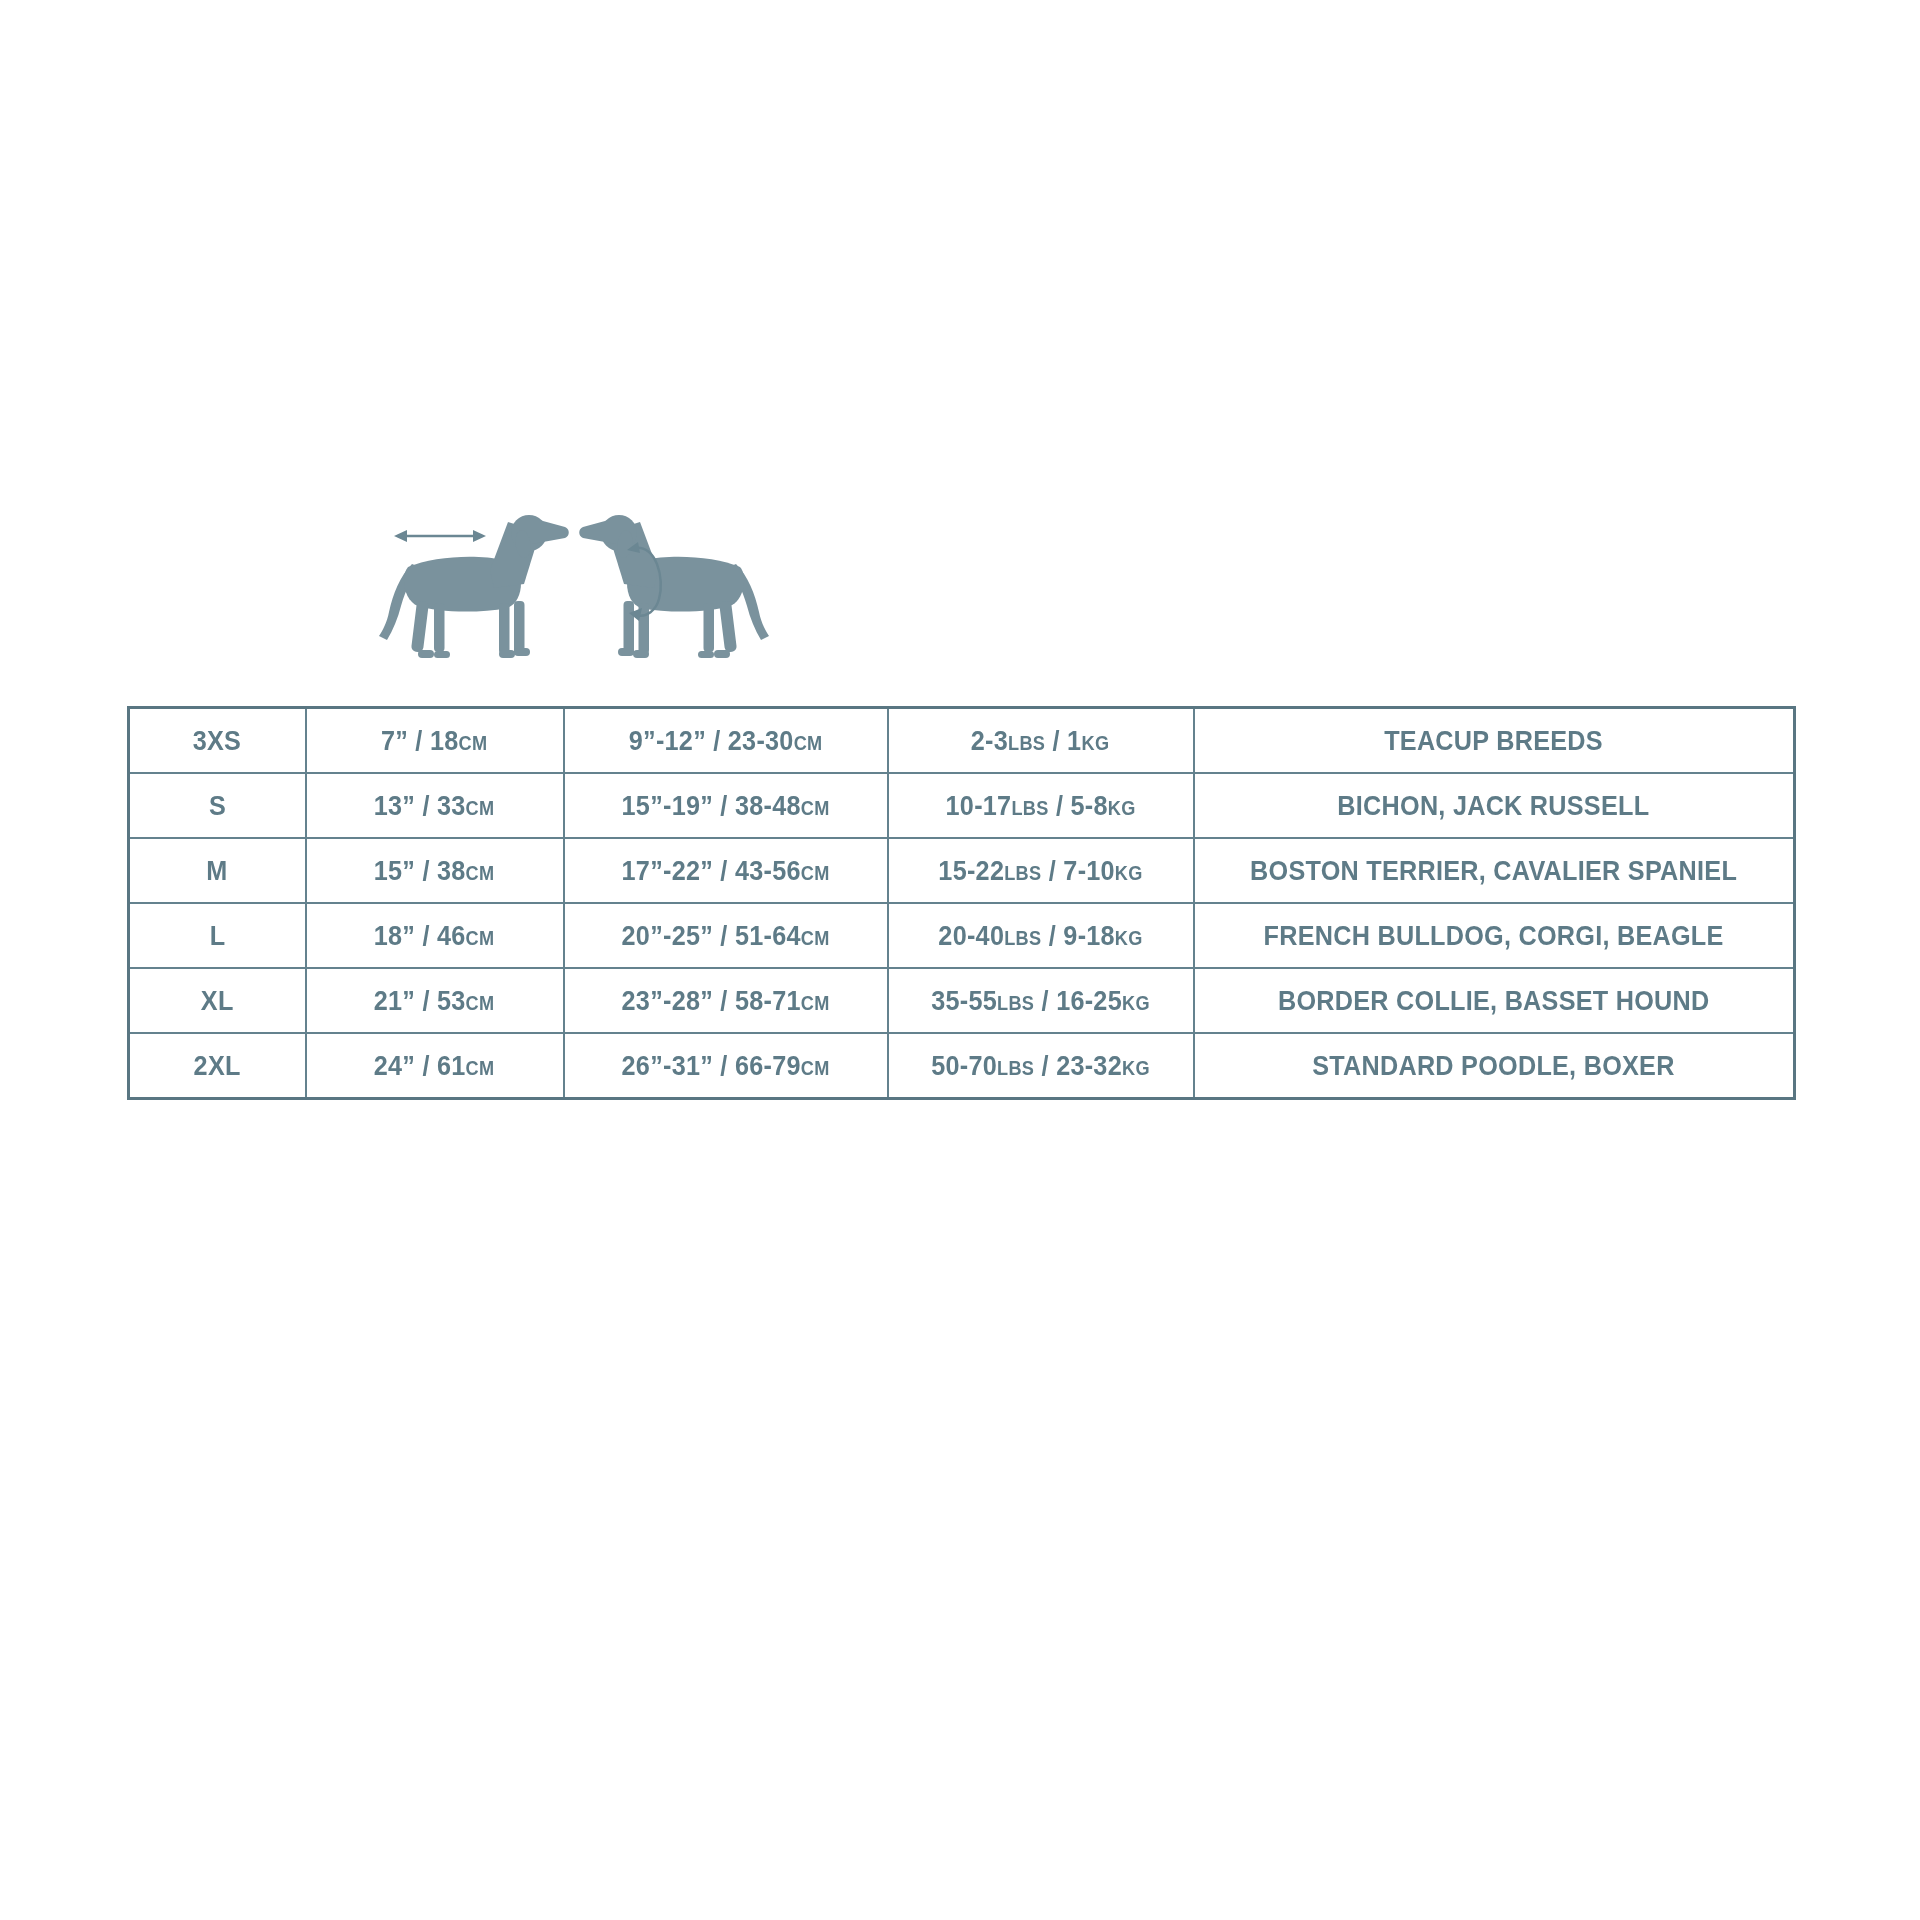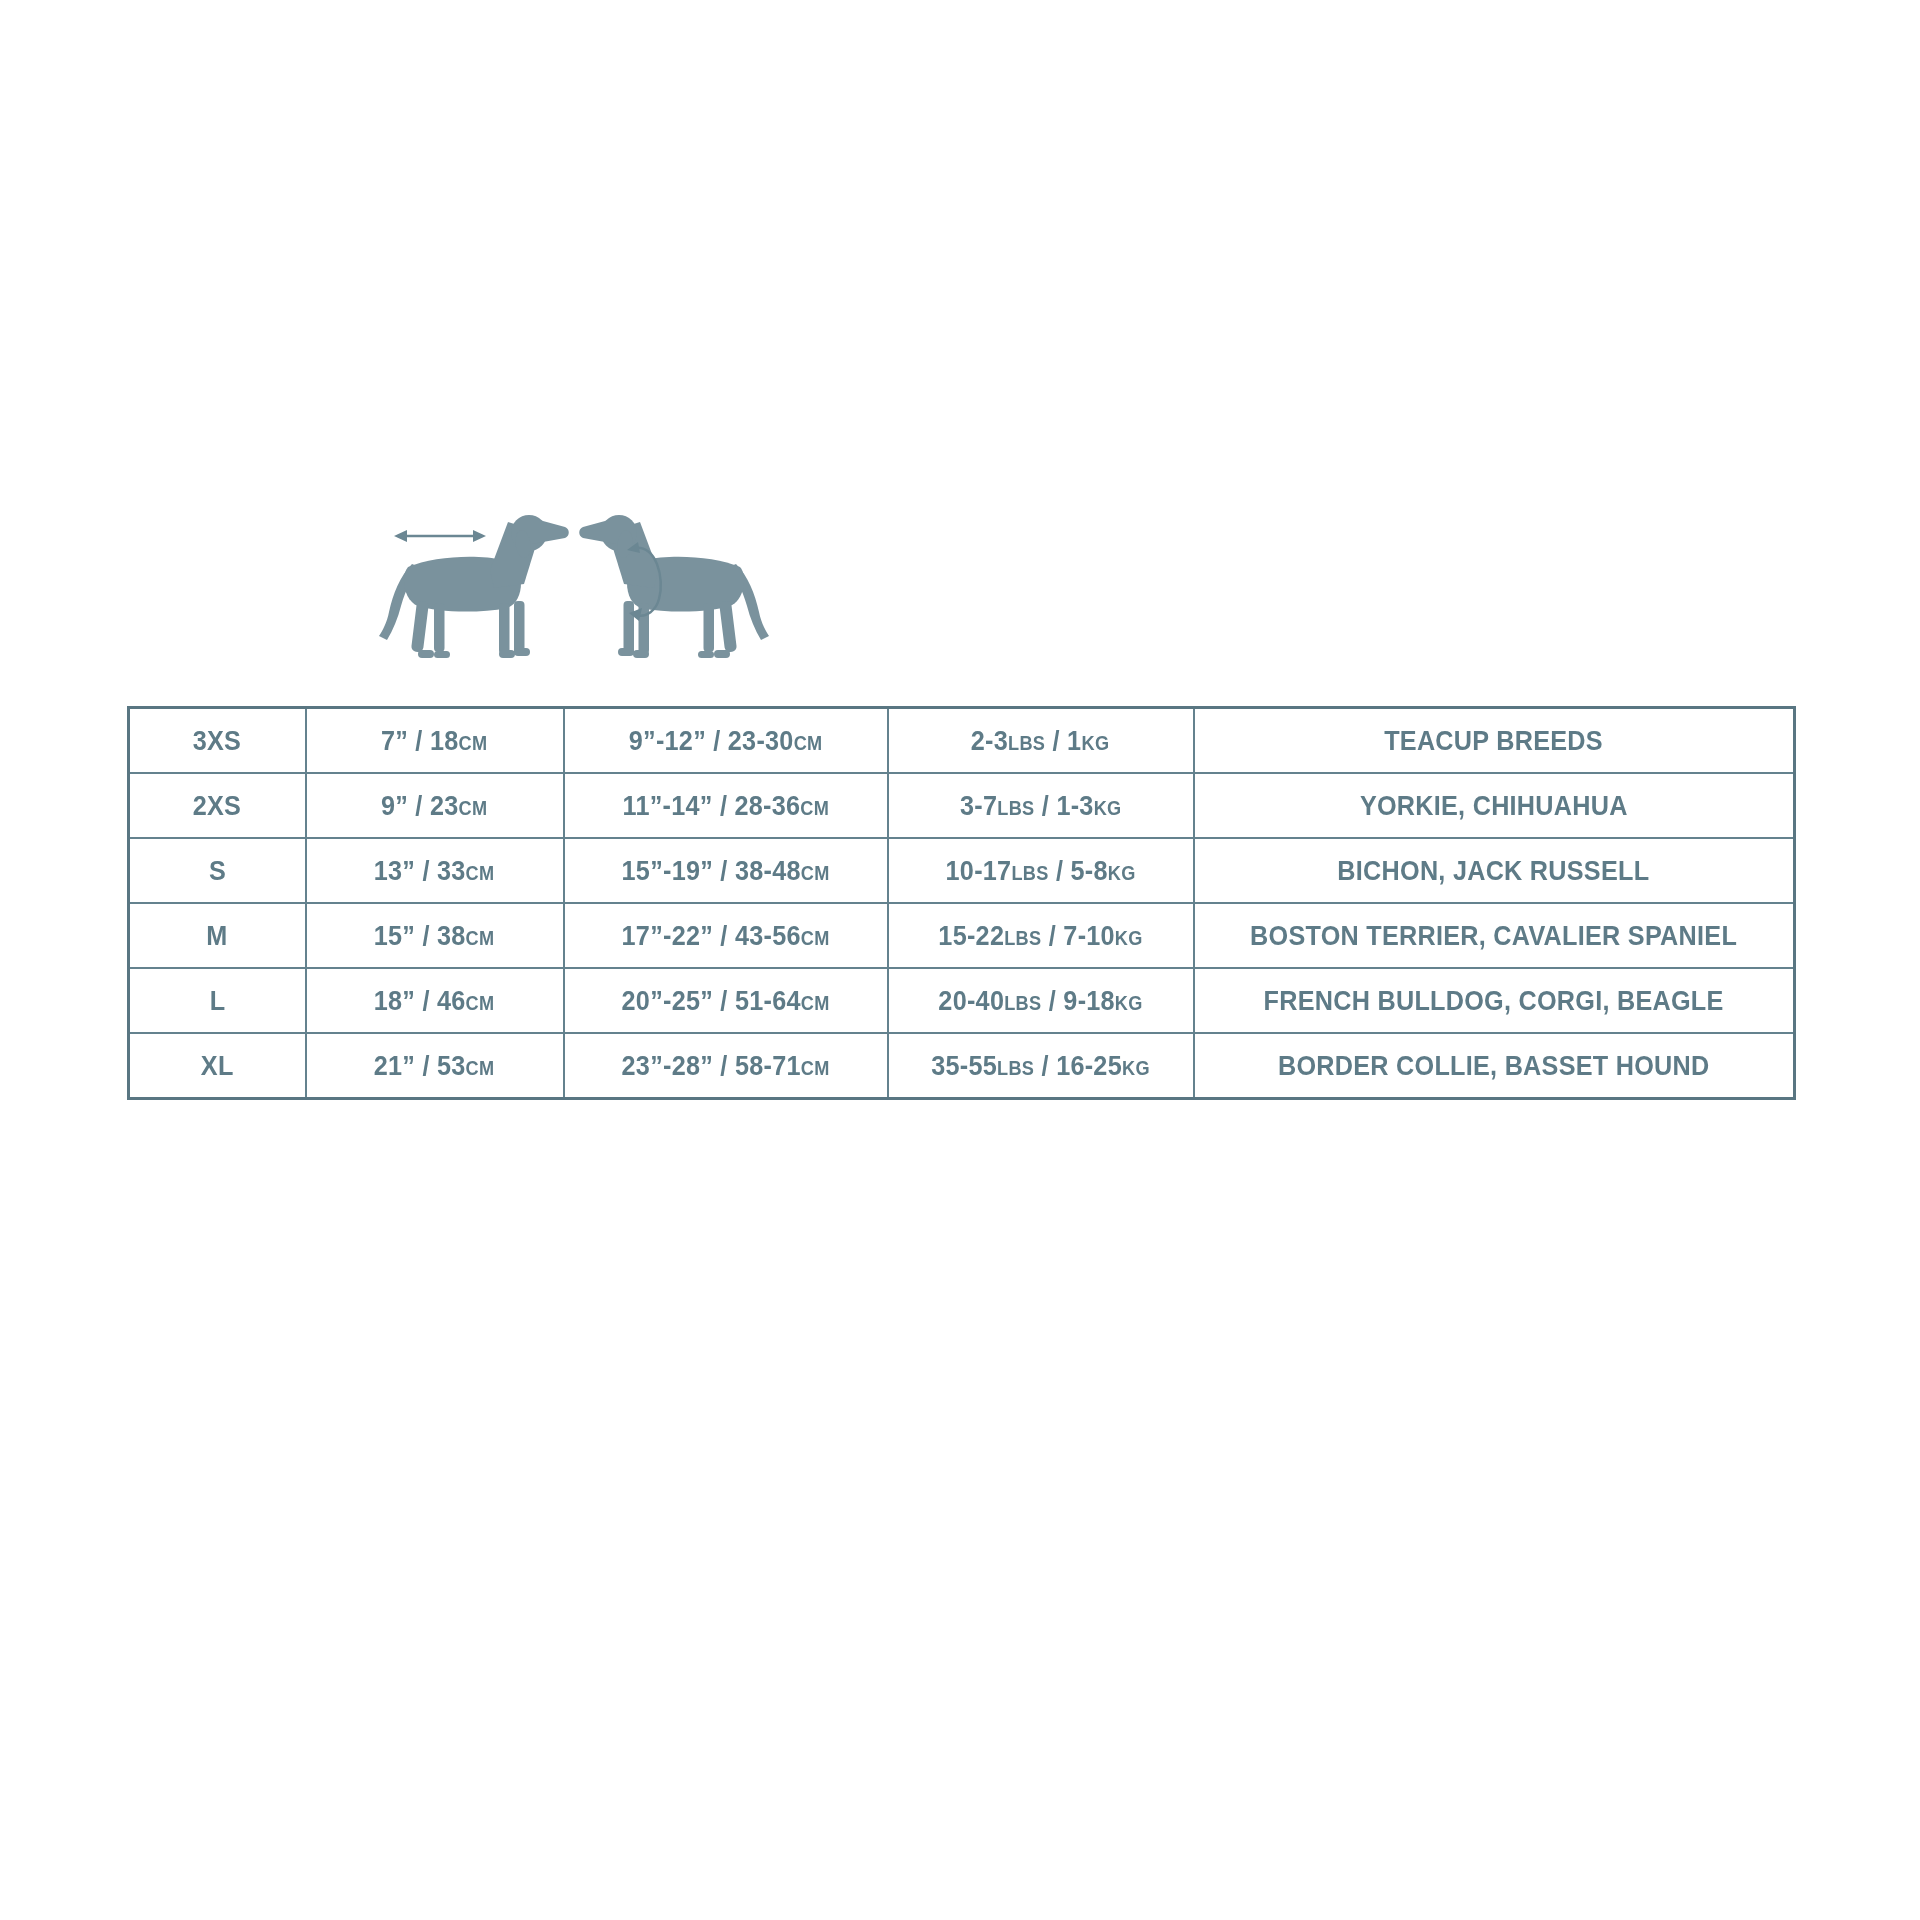--- a/index.html
+++ b/index.html
@@ -119,27 +119,20 @@
       </colgroup>
       <tbody>
           <tr>
             <td><span class="cell-text">3XS</span></td>
             <td><span class="cell-text">7” / 18<span class="unit">CM</span></span></td>
             <td><span class="cell-text">9”-12” / 23-30<span class="unit">CM</span></span></td>
             <td><span class="cell-text">2-3<span class="unit">LBS</span> / 1<span class="unit">KG</span></span></td>
             <td><span class="cell-text">TEACUP BREEDS</span></td>
           </tr>
           <tr>
-            <td><span class="cell-text">2XS</span></td>
-            <td><span class="cell-text">9” / 23<span class="unit">CM</span></span></td>
-            <td><span class="cell-text">11”-14” / 28-36<span class="unit">CM</span></span></td>
-            <td><span class="cell-text">3-7<span class="unit">LBS</span> / 1-3<span class="unit">KG</span></span></td>
-            <td><span class="cell-text">YORKIE, CHIHUAHUA</span></td>
-          </tr>
-          <tr>
             <td><span class="cell-text">S</span></td>
             <td><span class="cell-text">13” / 33<span class="unit">CM</span></span></td>
             <td><span class="cell-text">15”-19” / 38-48<span class="unit">CM</span></span></td>
             <td><span class="cell-text">10-17<span class="unit">LBS</span> / 5-8<span class="unit">KG</span></span></td>
             <td><span class="cell-text">BICHON, JACK RUSSELL</span></td>
           </tr>
           <tr>
             <td><span class="cell-text">M</span></td>
             <td><span class="cell-text">15” / 38<span class="unit">CM</span></span></td>
             <td><span class="cell-text">17”-22” / 43-56<span class="unit">CM</span></span></td>
@@ -153,17 +146,24 @@
             <td><span class="cell-text">20-40<span class="unit">LBS</span> / 9-18<span class="unit">KG</span></span></td>
             <td><span class="cell-text">FRENCH BULLDOG, CORGI, BEAGLE</span></td>
           </tr>
           <tr>
             <td><span class="cell-text">XL</span></td>
             <td><span class="cell-text">21” / 53<span class="unit">CM</span></span></td>
             <td><span class="cell-text">23”-28” / 58-71<span class="unit">CM</span></span></td>
             <td><span class="cell-text">35-55<span class="unit">LBS</span> / 16-25<span class="unit">KG</span></span></td>
             <td><span class="cell-text">BORDER COLLIE, BASSET HOUND</span></td>
           </tr>
+          <tr>
+            <td><span class="cell-text">2XL</span></td>
+            <td><span class="cell-text">24” / 61<span class="unit">CM</span></span></td>
+            <td><span class="cell-text">26”-31” / 66-79<span class="unit">CM</span></span></td>
+            <td><span class="cell-text">50-70<span class="unit">LBS</span> / 23-32<span class="unit">KG</span></span></td>
+            <td><span class="cell-text">STANDARD POODLE, BOXER</span></td>
+          </tr>
         </tbody>
     </table>
   </div>
 
 </div>
 
 </body></html>

